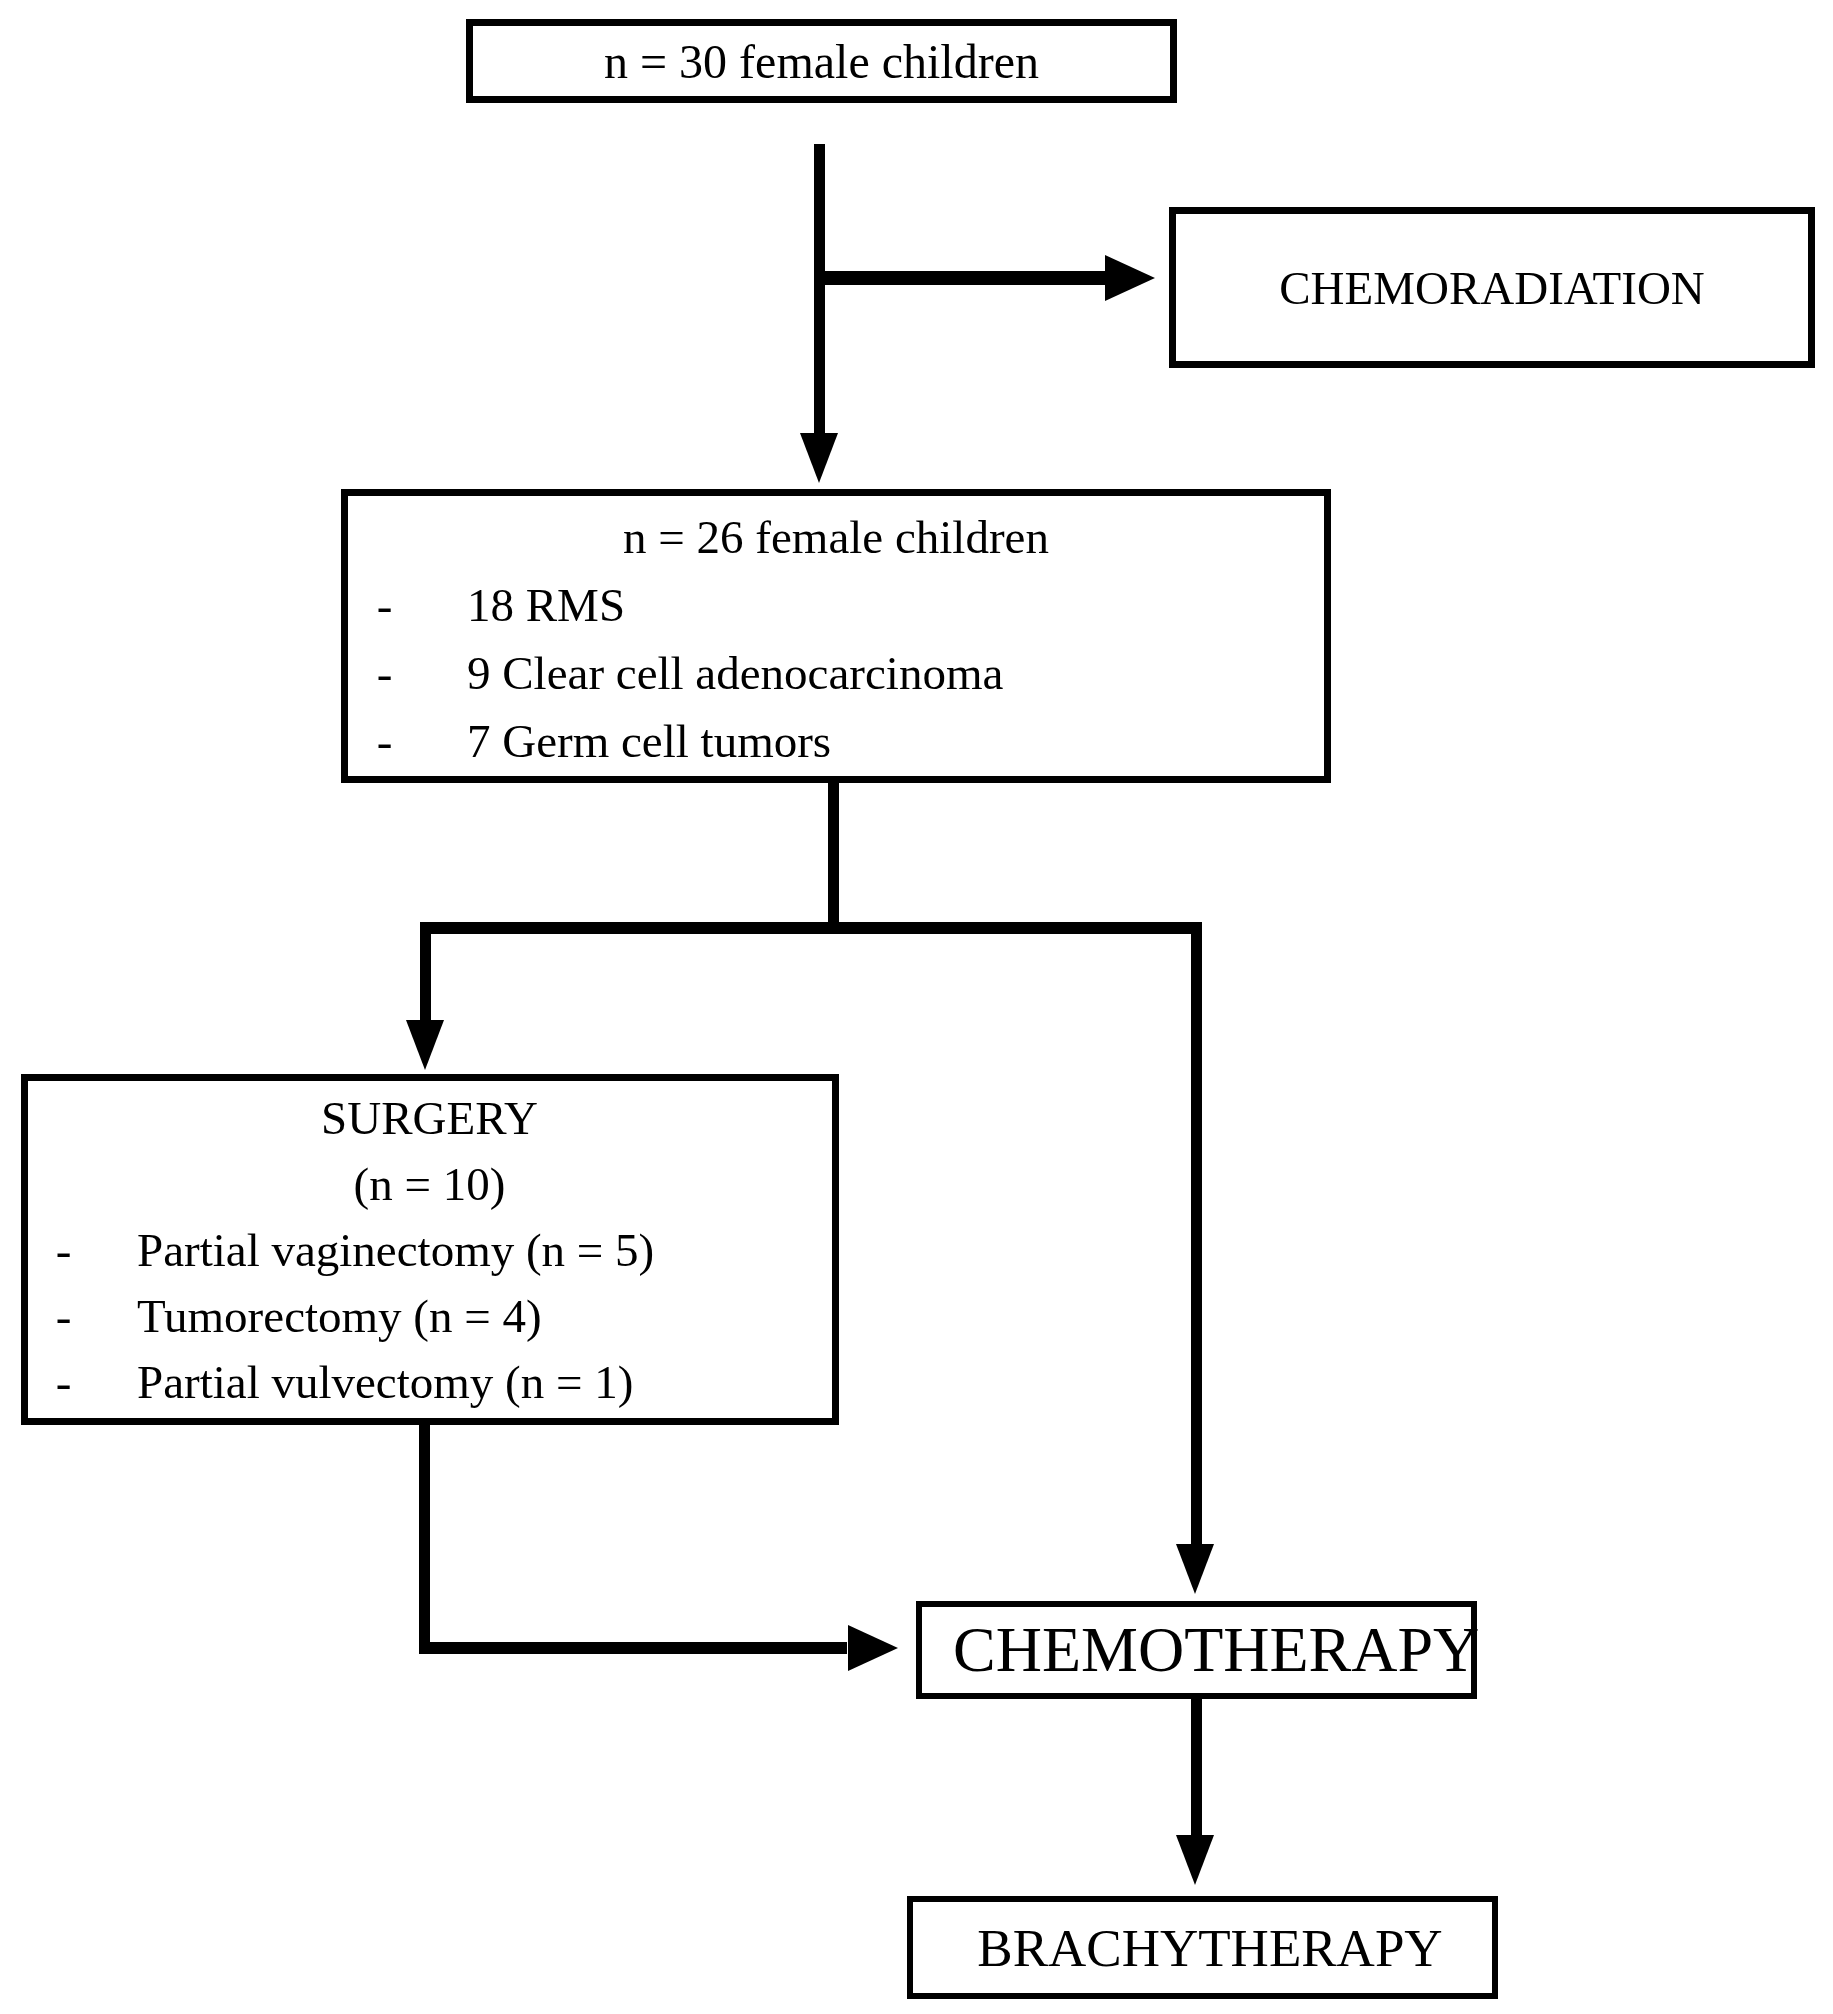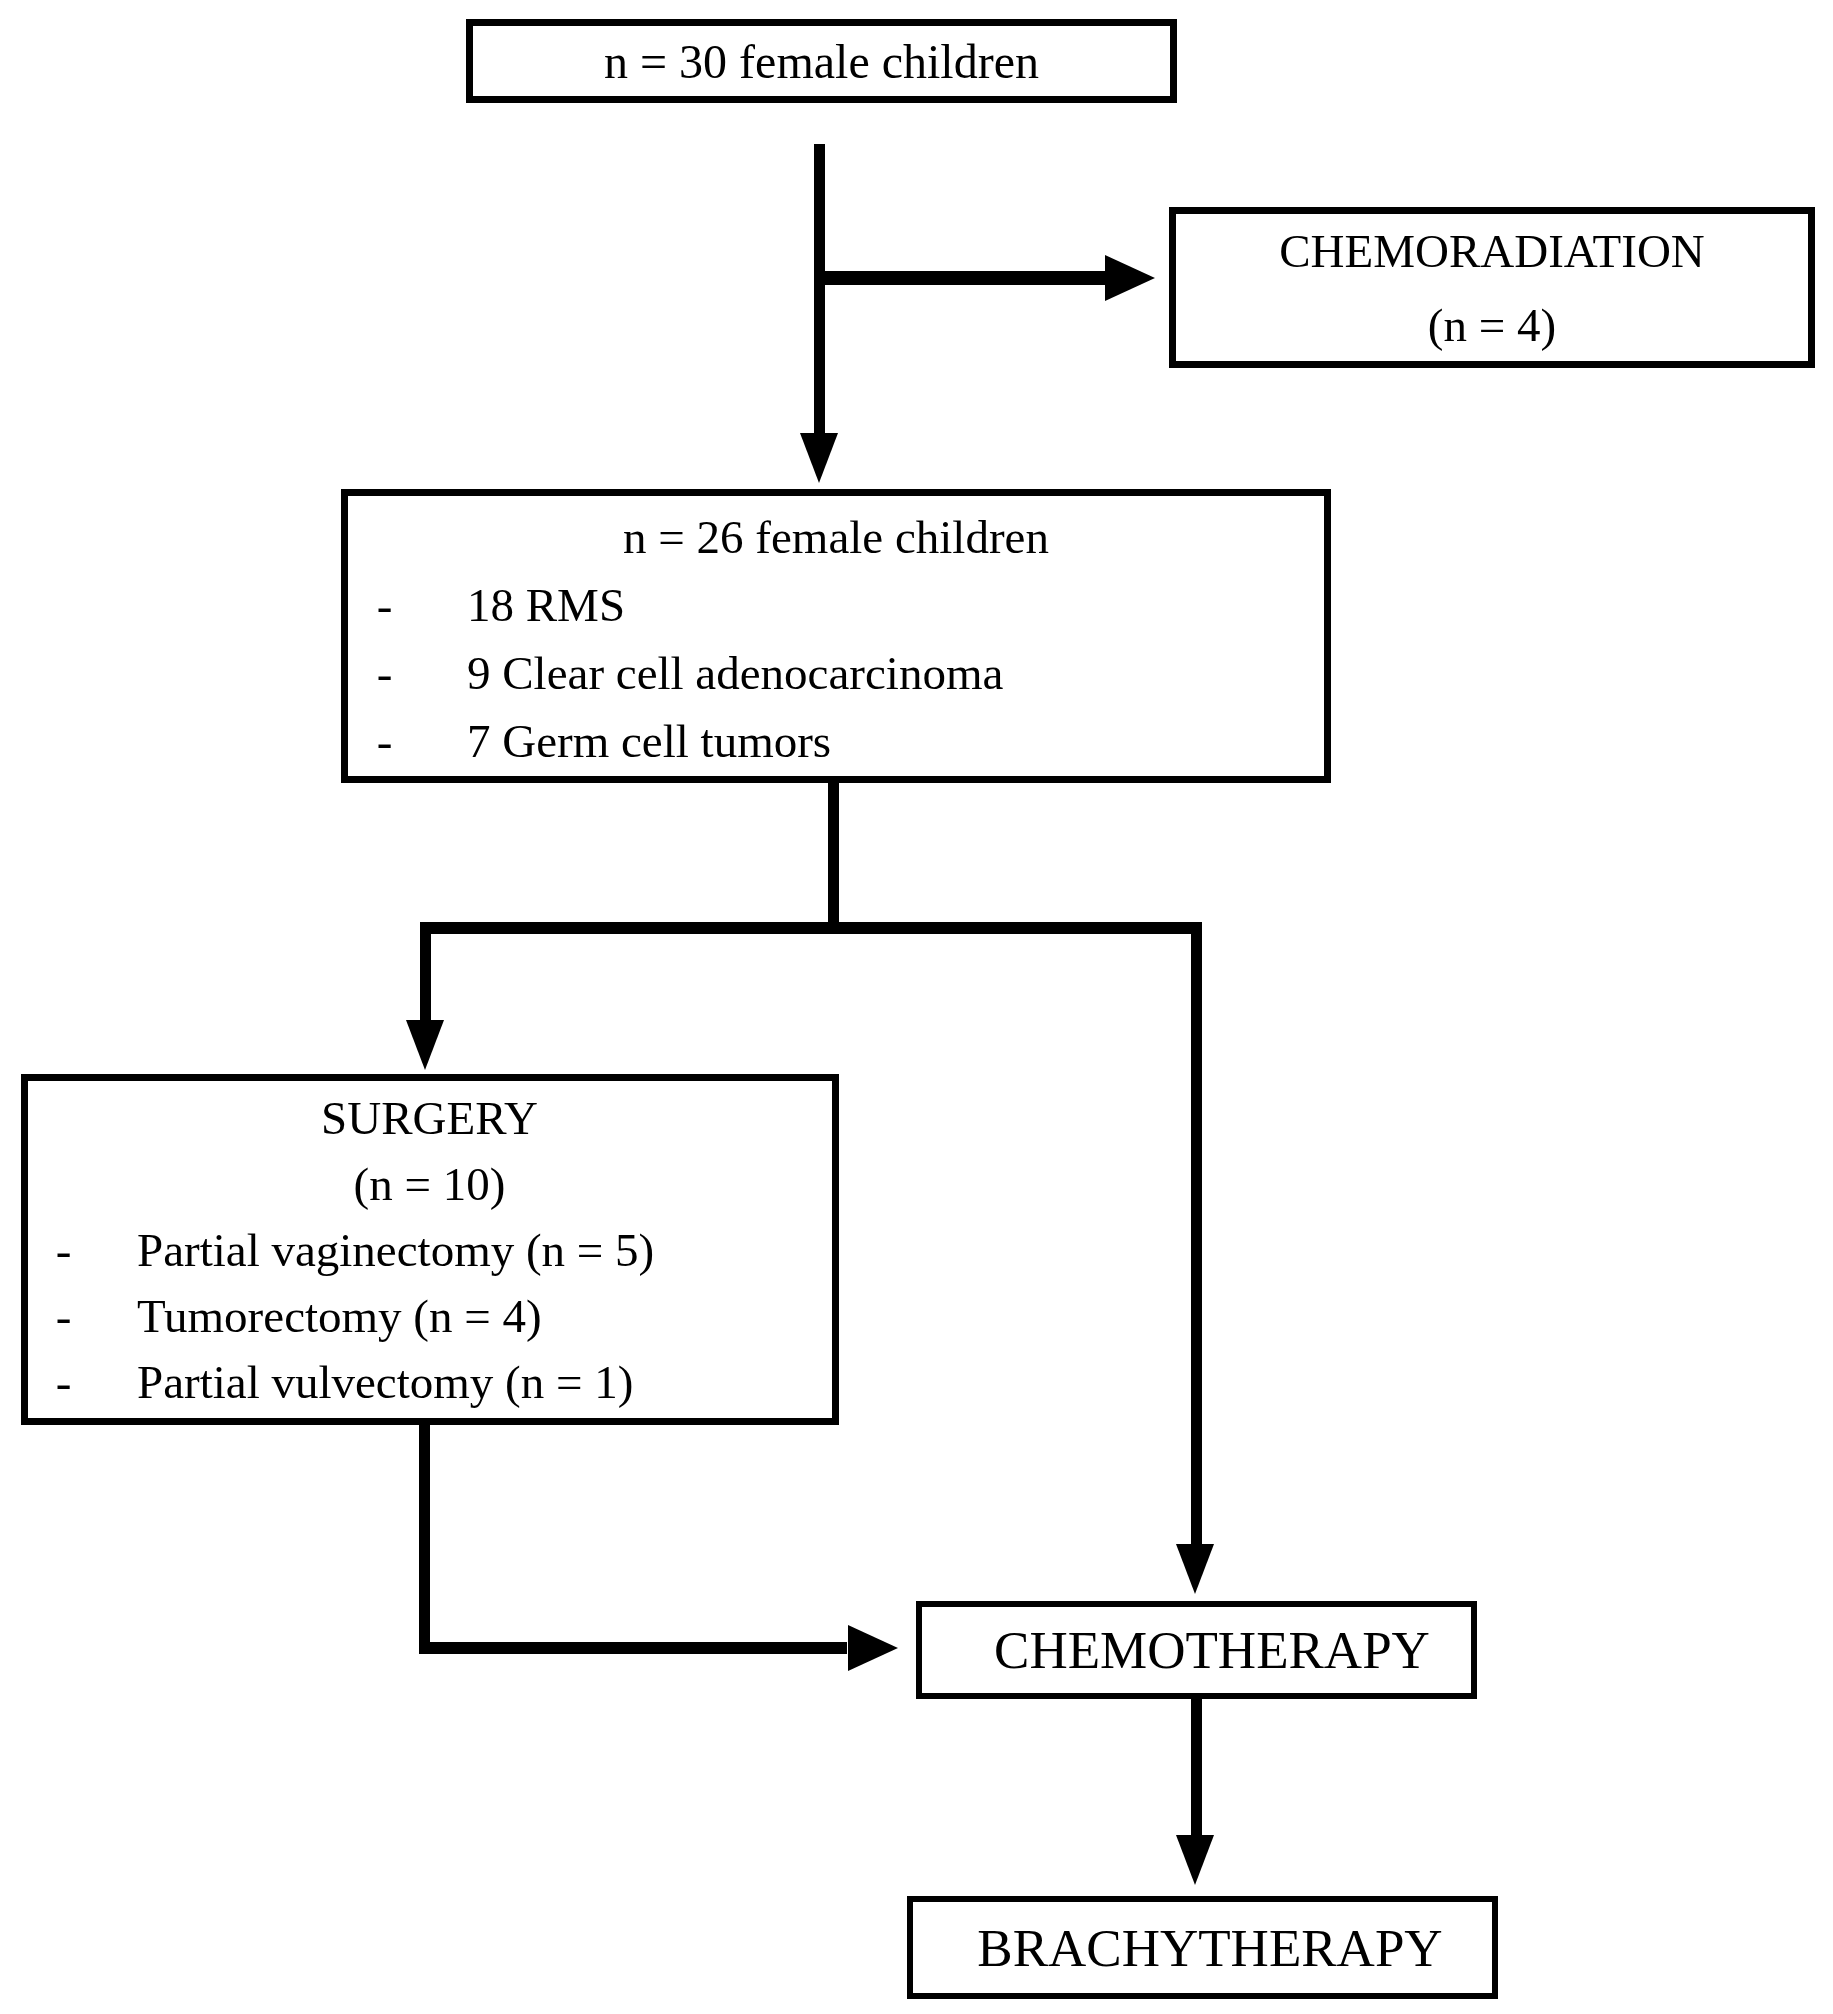--- a/index.html
+++ b/index.html
@@ -58,40 +58,39 @@
     border-top: 23px solid transparent;
     border-bottom: 23px solid transparent;
     border-left: 50px solid #000000;
   }
 
   
   #node-cohort-30 { font-size: 48px; }
   #node-chemoradiation { font-size: 47px; line-height: 74px; }
   #node-cohort-26 { font-size: 47px; line-height: 68px; padding-top: 6.8px; }
   #node-surgery { font-size: 47px; line-height: 66px; }
-  #node-chemotherapy { font-size: 53px; padding-left: 31px; }
+  #node-chemotherapy { font-size: 64px; padding-left: 31px; }
   #node-brachytherapy { font-size: 53px; padding-left: 15px; }
 
   #node-cohort-26 .bullet-row { padding-left: 22px; }
   #node-cohort-26 .dash { width: 97px; padding-left: 6.8px; }
   #node-surgery .bullet-row { padding-left: 20.5px; }
   #node-surgery .dash { width: 89px; padding-left: 7.7px; }
 </style>
 </head>
 <body>
 
 <div id="canvas">
 
   <div class="box" id="node-cohort-30" style="left:466px; top:19px; width:711px; height:84px;">
     <div class="center-line">n = 30 female children</div>
   </div>
 
   <div class="box" id="node-chemoradiation" style="left:1169px; top:207px; width:646px; height:161px;">
     <div class="center-line">CHEMORADIATION</div>
-    <div class="center-line">(n = 4)</div>
   </div>
 
   <div class="box" id="node-cohort-26" style="left:341px; top:489px; width:990px; height:294px;">
     <div class="center-line">n = 26 female children</div>
     <div class="bullet-row">
       <span class="dash">-</span>
       <span>18 RMS</span>
     </div>
     <div class="bullet-row">
       <span class="dash">-</span>

